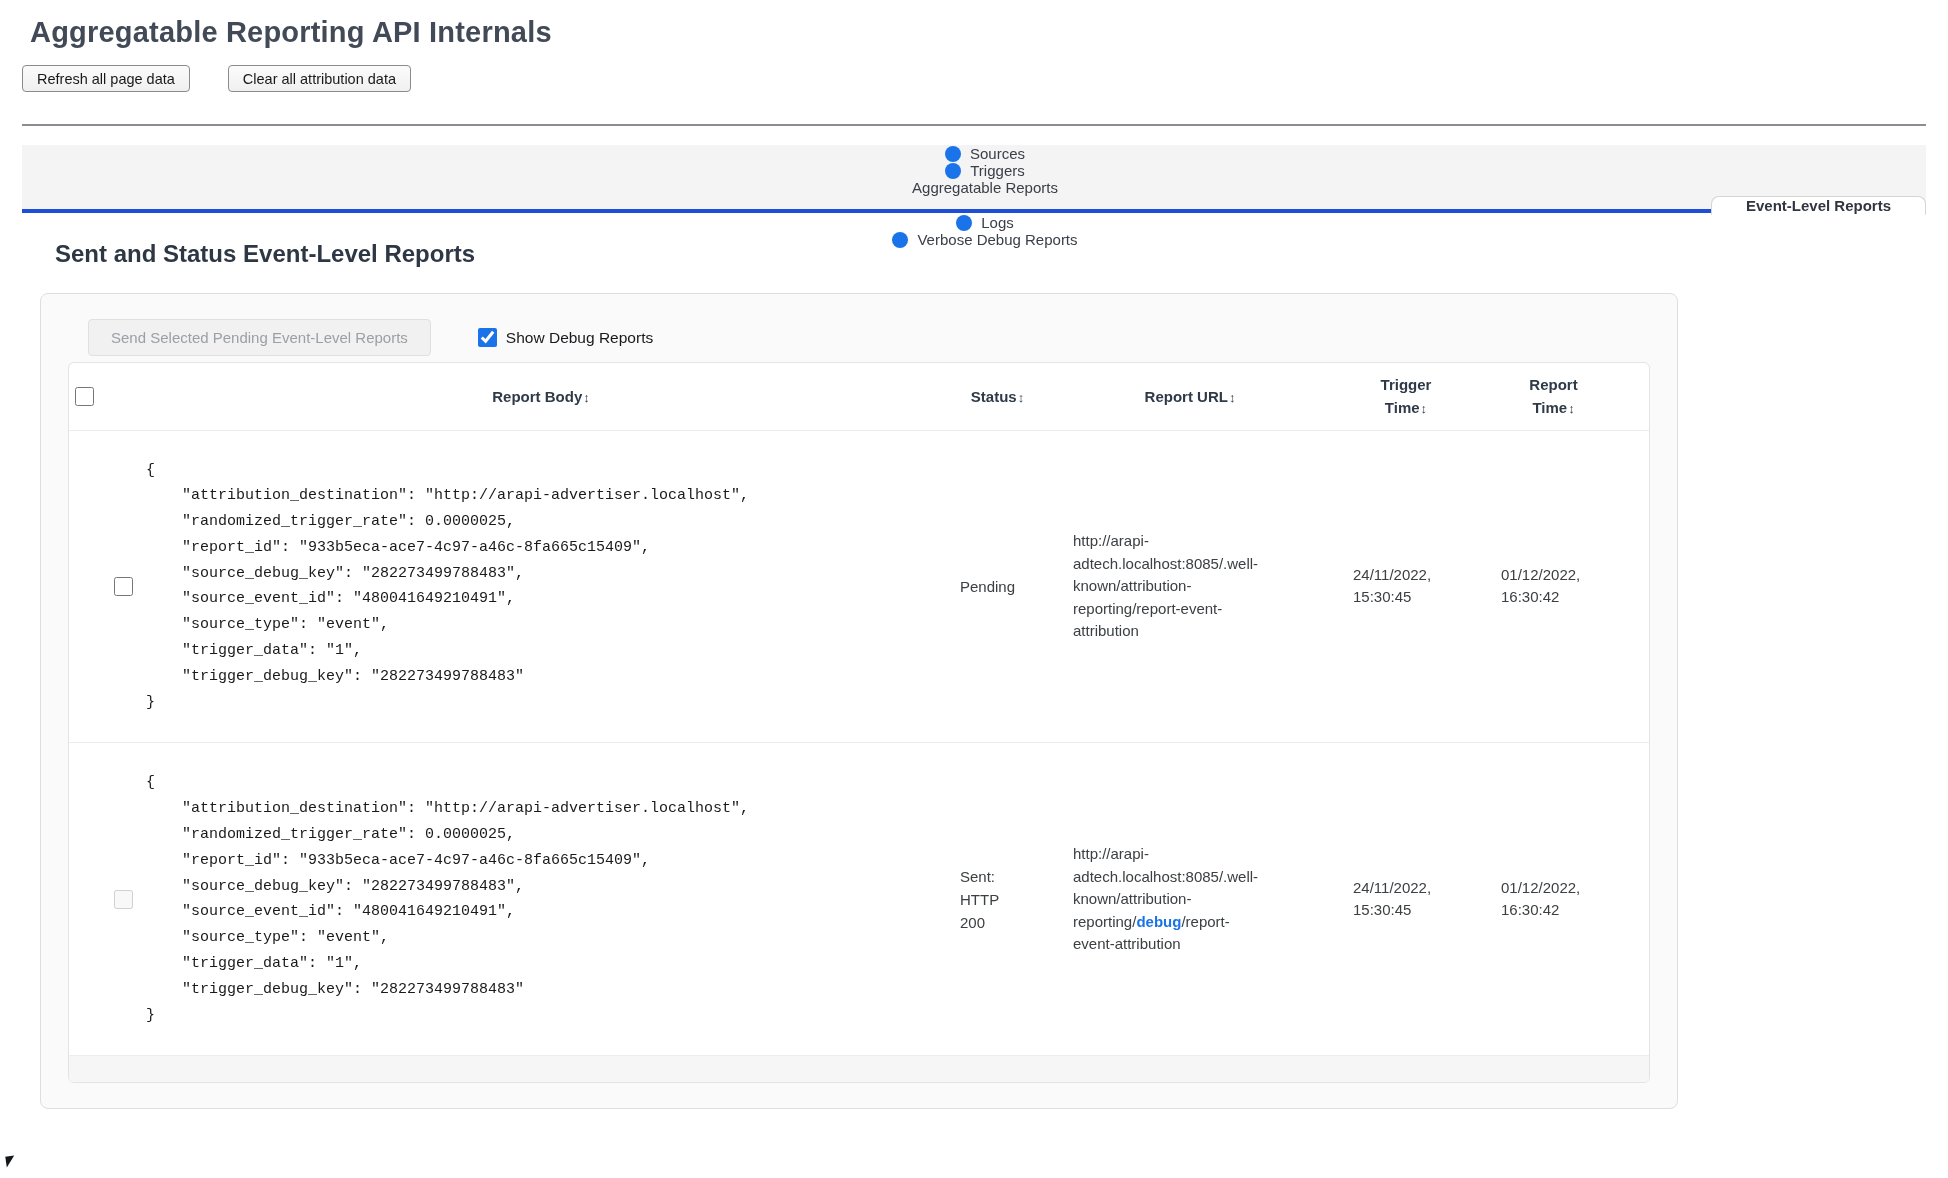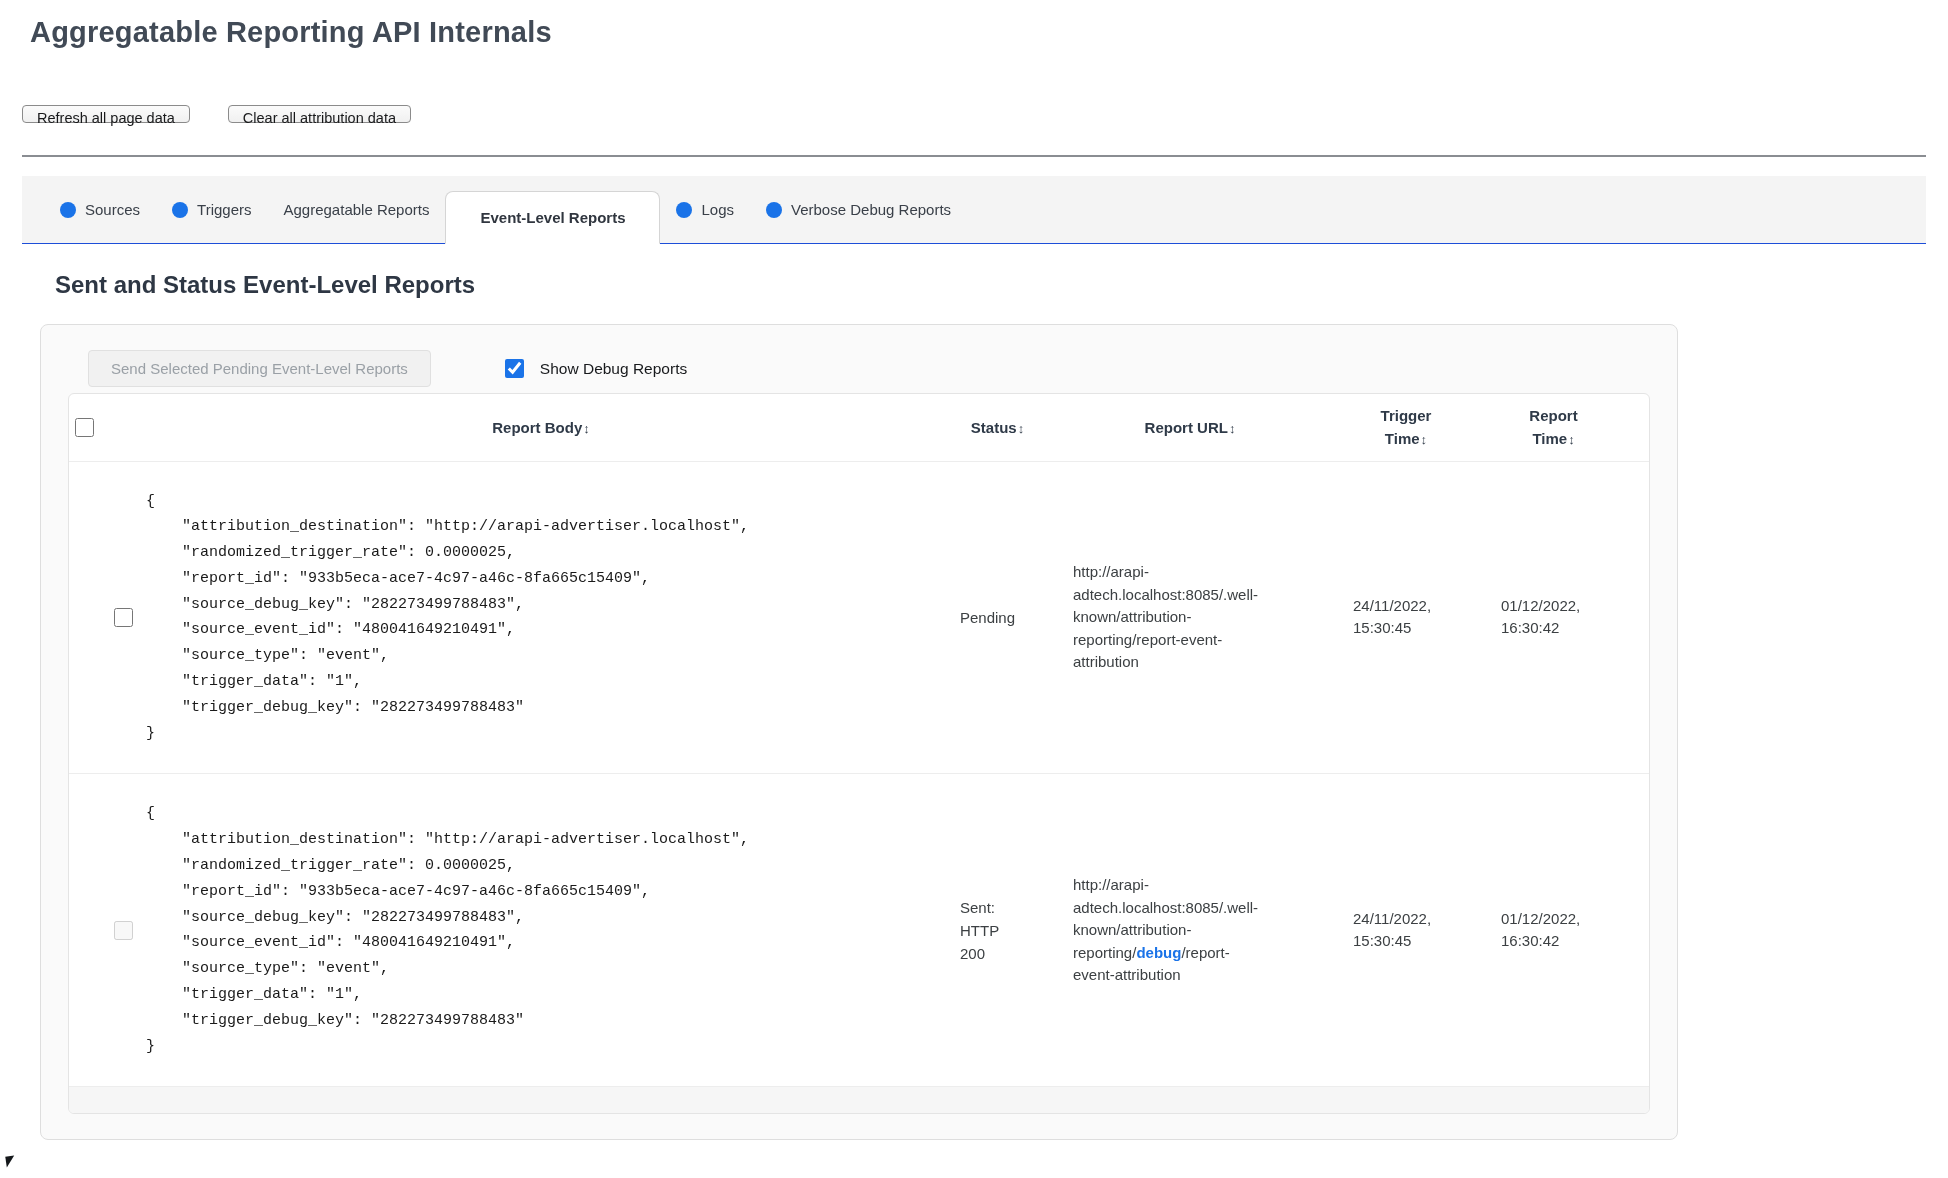--- a/index.html
+++ b/index.html
@@ -17,29 +17,29 @@
     margin-left: 8px; letter-spacing: .2px;
   }
   .status-line { margin: 28px 0 0 8px; font-size: 15px; color: #1b1f24; }
   .status-line b { font-weight: 700; }
   .top-buttons { margin: 16px 0 0 0; display: flex; gap: 38px; }
   .btn {
     font-family: "Liberation Sans", sans-serif;
     font-size: 14.5px; color: #18191b;
     background: linear-gradient(#fbfbfb, #f0f0f0);
     border: 1px solid #8b8b8b; border-radius: 4px;
-    padding: 4px 14px; height: 18px; cursor: pointer; margin-top: 40px;
+    padding: 4px 14px; height: 27px; cursor: pointer;
   }
   .divider { border: none; border-top: 2px solid #8a8d92; margin: 32px 22px 0 22px; }
 
   
   .tabstrip {
     margin: 19px 22px 0 22px; height: 68px;
-    background: #f4f4f4; border-bottom: 1px solid #1d4ed8;
-    display: flex; align-items: center; padding-left: 22px;
+    background: #f4f4f4; border-bottom: 4px solid #1d4ed8;
+    display: flex; align-items: center; padding-left: 22px; flex-direction: column;
   }
   .tab {
     display: flex; align-items: center; gap: 9px;
     padding: 0 16px; height: 68px; font-size: 15px; color: #3a4049;
     cursor: pointer; white-space: nowrap;
   }
   .tab .dot {
     width: 16px; height: 16px; border-radius: 50%;
     background: #1a73e8; flex: 0 0 auto;
   }
@@ -59,21 +59,21 @@
     background: #fafafa; border: 1px solid #dedede; border-radius: 8px;
     padding: 25px 27px;
   }
   .controls { display: flex; align-items: center; margin-left: 20px; }
   .send-btn {
     font-family: "Liberation Sans", sans-serif;
     font-size: 15px; color: #9aa0a6;
     background: #f1f1f1; border: 1px solid #e0e0e0; border-radius: 4px;
     height: 37px; padding: 0 22px;
   }
-  .cb-group { display: flex; align-items: center; gap: 16px; margin-left: 74px; }
+  .cb-group { display: flex; align-items: center; gap: 9px; margin-left: 47px; }
   input[type="checkbox"] { width: 19px; height: 19px; accent-color: #1a73e8; }
   .cb-label { font-size: 15.5px; font-weight: 500; color: #17191c; }
 
   
   .table-wrap {
     margin-top: 6px; background: #fff;
     border: 1px solid #e4e4e4; border-radius: 6px; overflow: hidden;
   }
   table { width: 100%; border-collapse: collapse; font-size: 15px; table-layout: fixed; }
   col.c-check { width: 67px; }  col.c-body { width: 810px; }

